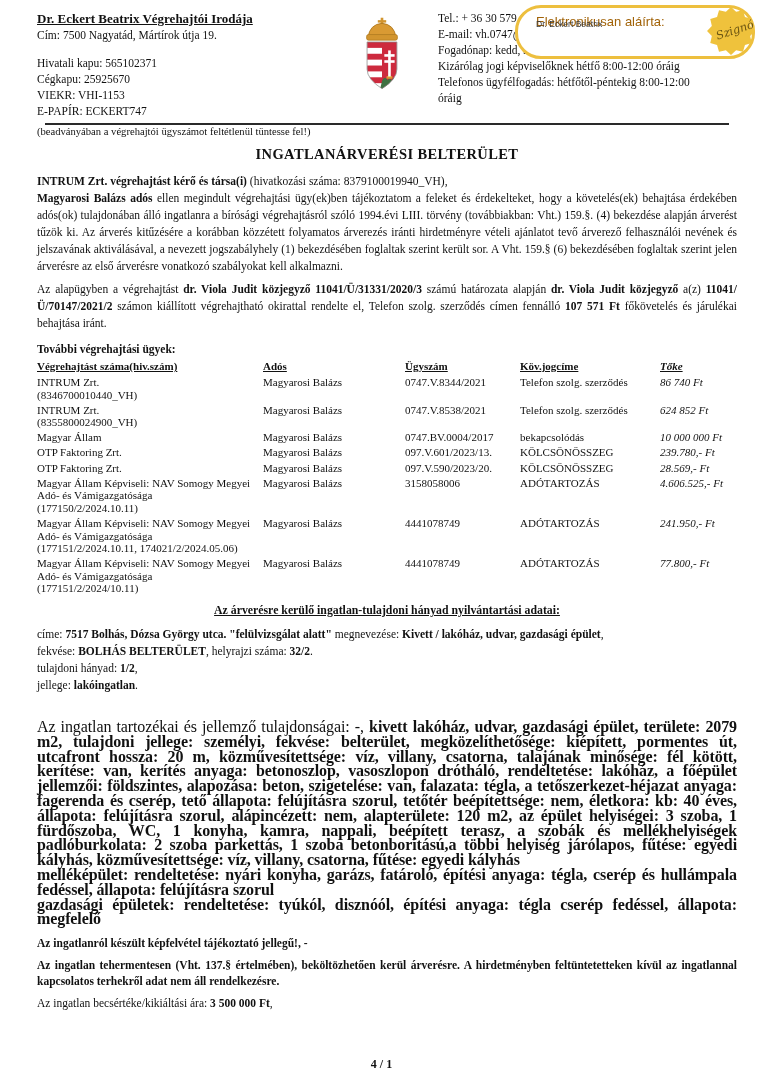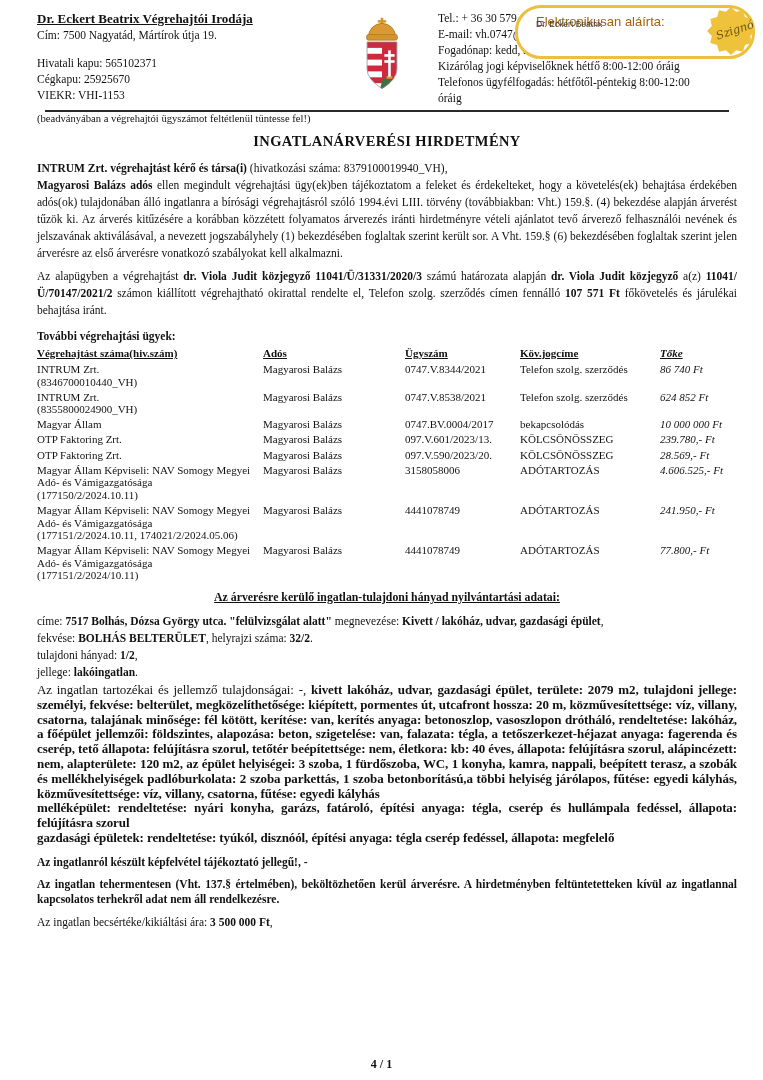--- a/index.html
+++ b/index.html
@@ -62,21 +62,21 @@
   .t-row{display:grid;grid-template-columns:226px 142px 115px 140px 77px;line-height:12.6px;margin-bottom:2.5px;}
   .t-row.head{line-height:14px;margin-bottom:3px;}
   .t-row.head .t-cell{font-weight:bold;text-decoration:underline;}
   .t-cell{padding-right:6px;}
   .t-cell:last-child{text-align:left;padding-right:0;white-space:nowrap;font-style:italic;}
   .t-cell:nth-child(3){white-space:nowrap;}
 
   .section-heading{text-align:center;font-weight:bold;text-decoration:underline;margin-top:8px;line-height:15px;font-size:11.8px;}
 
   .prop-lines{margin-top:8px;line-height:17px;}
-  .features{margin-top:2px;text-align:justify;font-size:13px;line-height:14.8px;letter-spacing:-.1px;}
+  .features{margin-top:26px;text-align:justify;font-size:16px;line-height:14.8px;letter-spacing:-.1px;}
   .photo-note{font-weight:bold;margin-top:9px;line-height:15px;}
   .encumbrance{font-weight:bold;margin-top:7px;text-align:justify;line-height:15.5px;}
   .price-line{margin-top:7px;line-height:15px;}
 
   .page-footer{position:absolute;bottom:8px;left:0;right:0;text-align:center;font-weight:bold;font-size:12px;}
   b{font-weight:bold;}
 </style>
 </head>
 <body>
 
@@ -96,20 +96,21 @@
   <div class="content">
 
     <div class="header">
       <div class="office">
         <div class="office-name">Dr. Eckert Beatrix Végrehajtói Irodája</div>
         <div class="office-address">Cím: 7500 Nagyatád, Mártírok útja 19.</div>
         <div class="office-ids">
             <div>Hivatali kapu: 565102371</div>
             <div>Cégkapu: 25925670</div>
             <div>VIEKR: VHI-1153</div>
+            <div>E-PAPÍR: ECKERT747</div>
           </div>
       </div>
       <div class="crest-wrap">
         <svg width="56" height="80" viewBox="0 0 60 84">
 
           <rect x="28.6" y="1" width="2.8" height="9" fill="#d2952f"></rect>
           <rect x="25.5" y="3.6" width="9" height="2.6" fill="#d2952f"></rect>
           <path d="M15 22 Q17 8 30 7 Q43 8 45 22 Z" fill="#d99a33" stroke="#b07a20" stroke-width="1"></path>
           <rect x="13.5" y="19" width="33" height="6" rx="2" fill="#d2952f" stroke="#b07a20" stroke-width="0.8"></rect>
 
@@ -150,21 +151,21 @@
           <div>Telefonos ügyfélfogadás: hétfőtől-péntekig 8:00-12:00</div>
           <div>óráig</div>
         </div>
     </div>
 
     <hr class="rule">
 
     <div class="case-note">(beadványában a végrehajtói ügyszámot feltétlenül tüntesse fel!)</div>
 
 
-    <div class="doc-title">INGATLANÁRVERÉSI HIRDETMÉNY</div>
+    <div class="doc-title">INGATLANÁRVERÉSI BELTERÜLET</div>
 
     <div class="para"><b>INTRUM Zrt. végrehajtást kérő és társa(i) </b><span>(hivatkozási száma: 8379100019940_VH),</span><br><b>Magyarosi Balázs adós</b><span> ellen megindult végrehajtási ügy(ek)ben tájékoztatom a feleket és érdekelteket, hogy a követelés(ek) behajtása érdekében adós(ok) tulajdonában álló ingatlanra a bírósági végrehajtásról szóló 1994.évi LIII. törvény (továbbiakban: Vht.) 159.§. (4) bekezdése alapján árverést tűzök ki. Az árverés kitűzésére a korábban közzétett folyamatos árverezés iránti hirdetményre vételi ajánlatot tevő árverező felhasználói nevének és jelszavának aktiválásával, a nevezett jogszabályhely (1) bekezdésében foglaltak szerint került sor. A Vht. 159.§ (6) bekezdésében foglaltak szerint jelen árverésre az első árverésre vonatkozó szabályokat kell alkalmazni.</span></div>
     <div class="para para-basis"><span>Az alapügyben a végrehajtást </span><b>dr. Viola Judit közjegyző 11041/Ü/31331/2020/3</b><span> számú határozata alapján </span><b>dr. Viola Judit közjegyző</b><span> a(z) </span><b>11041/Ü/70147/2021/2</b><span> számon kiállított végrehajtható okirattal rendelte el, Telefon szolg. szerződés címen fennálló </span><b>107 571 Ft</b><span> főkövetelés és járulékai behajtása iránt.</span></div>
 
     <div class="more-label">További végrehajtási ügyek:</div>
 
     <div class="exec-table">
         <div class="t-row head">
           <div class="t-cell">Végrehajtást száma(hiv.szám)</div>
           <div class="t-cell">Adós</div>

